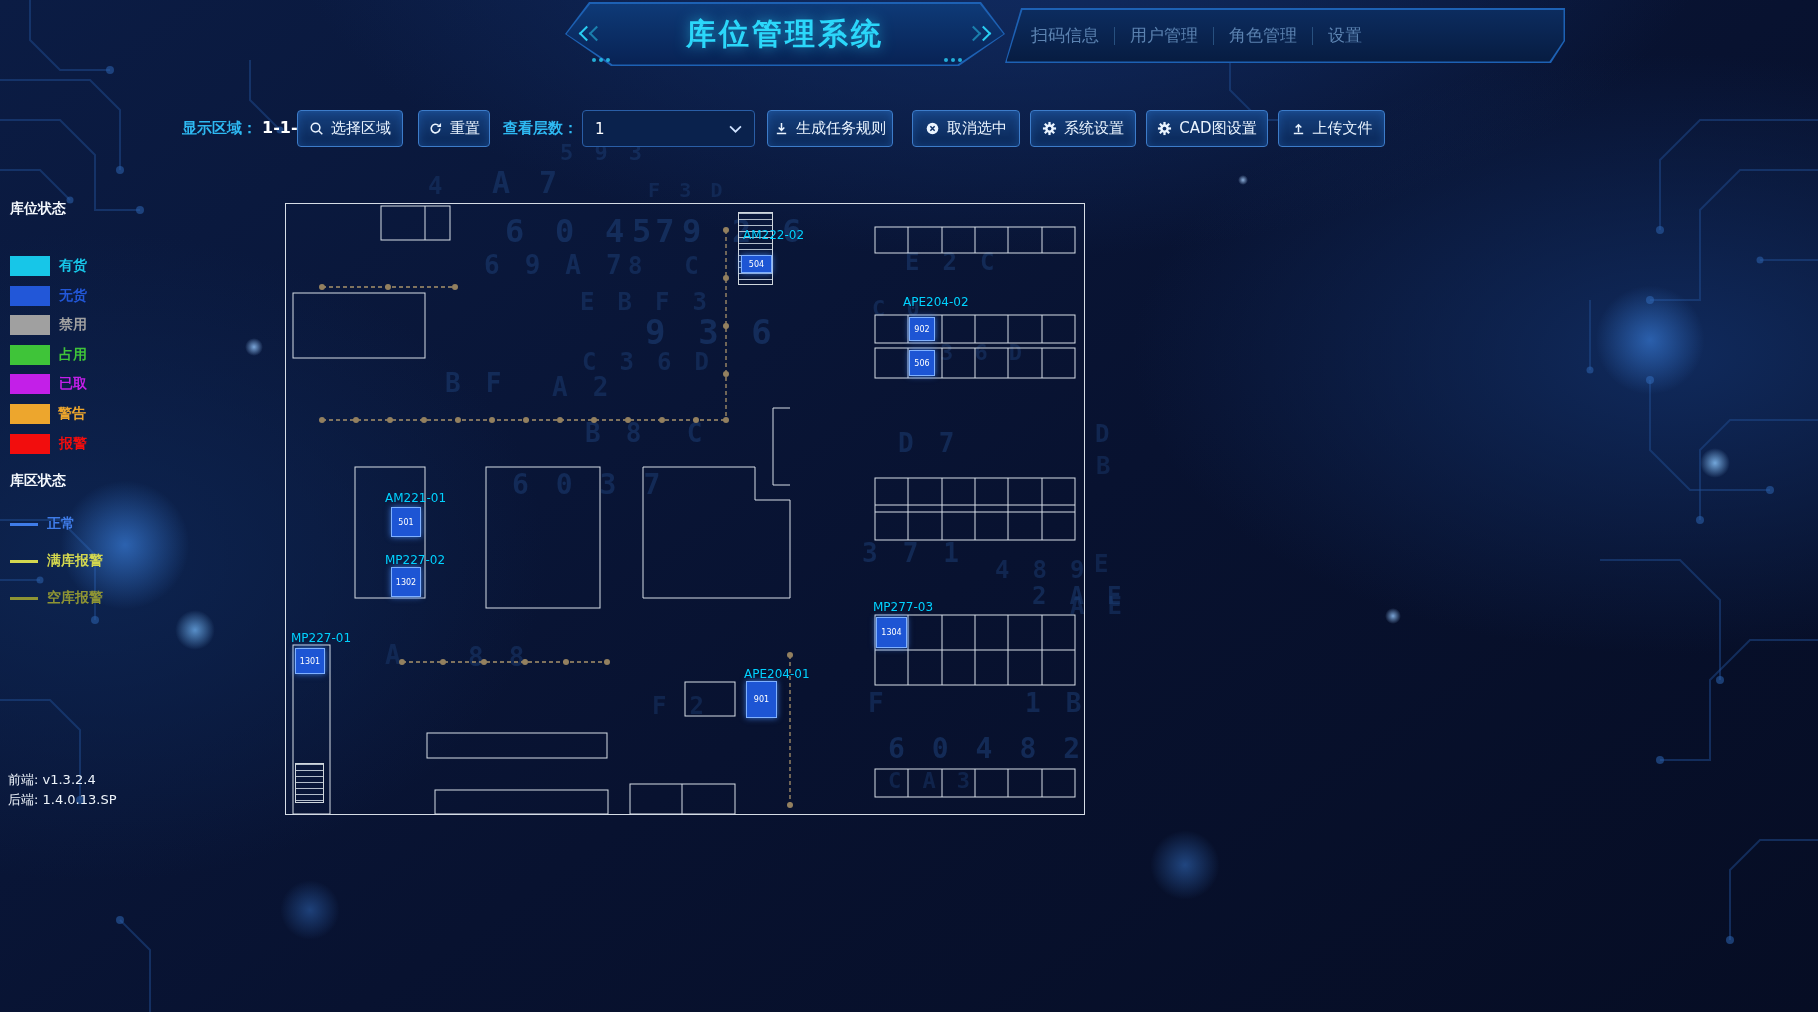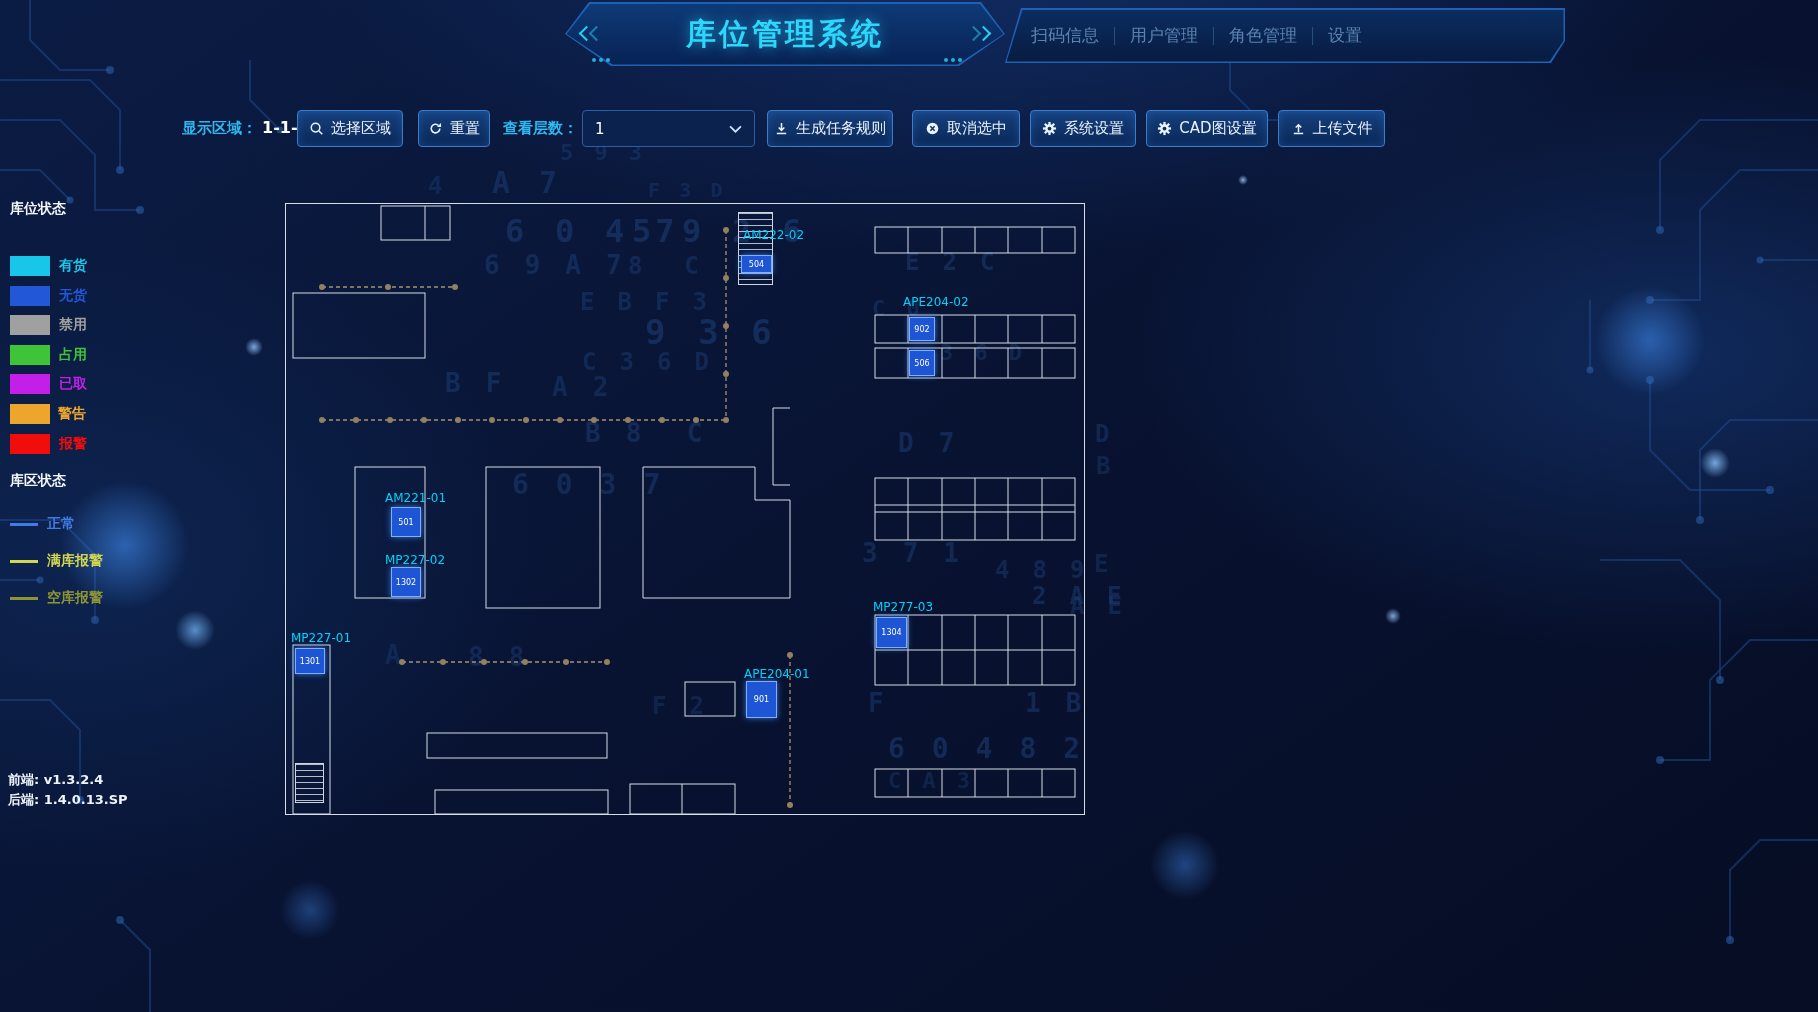--- a/index.html
+++ b/index.html
@@ -57,21 +57,21 @@
   .btn svg{flex:none}
   .select{position:absolute;top:0;height:37px;background:#0a224d;border:1px solid #2a5ea6;border-radius:4px;
     display:flex;align-items:center;justify-content:space-between;padding:0 12px;color:#fff;font-size:15px;cursor:pointer}
   
   .legend{position:absolute;left:10px;top:200px;width:160px;z-index:10}
   .ltitle{position:absolute;left:0;font-size:14px;font-weight:bold;color:#f2f6fb}
   .lrow{position:absolute;left:0;height:20px;display:flex;align-items:center}
   .swatch{width:40px;height:20px;flex:none}
   .lline{width:28px;height:3px;flex:none}
   .llabel{margin-left:9px;font-size:14px;font-weight:bold;white-space:nowrap}
-  .versions{position:absolute;left:8px;top:770px;z-index:10;color:#eef4fb;font-size:13px;font-weight:bold;line-height:20px}
+  .versions{position:absolute;left:8px;top:770px;z-index:10;color:#eef4fb;font-size:13px;font-weight:normal;line-height:20px}
   
   .map{position:absolute;left:285px;top:203px;width:800px;height:612px;z-index:5}
   .fp{position:absolute;inset:0;width:800px;height:612px}
   .walls rect,.walls line,.walls path{stroke:#d6dde6;fill:none;stroke-width:1}
   .conv path{stroke:#a8926b;stroke-width:1.3;stroke-dasharray:4 3;fill:none}
   .nodes circle{fill:#93805f}
   .slabel{position:absolute;color:#00d2ff;font-size:12px;white-space:nowrap;z-index:3}
   .bcell{position:absolute;background:#1d55d4;border:1px solid #7fb0ff;box-shadow:0 0 6px rgba(70,140,255,.8);
     color:#fff;display:flex;align-items:center;justify-content:center;font-size:8px;z-index:2;cursor:pointer}
   .stripes{position:absolute;border:1px solid #cfd6dc;z-index:1;

